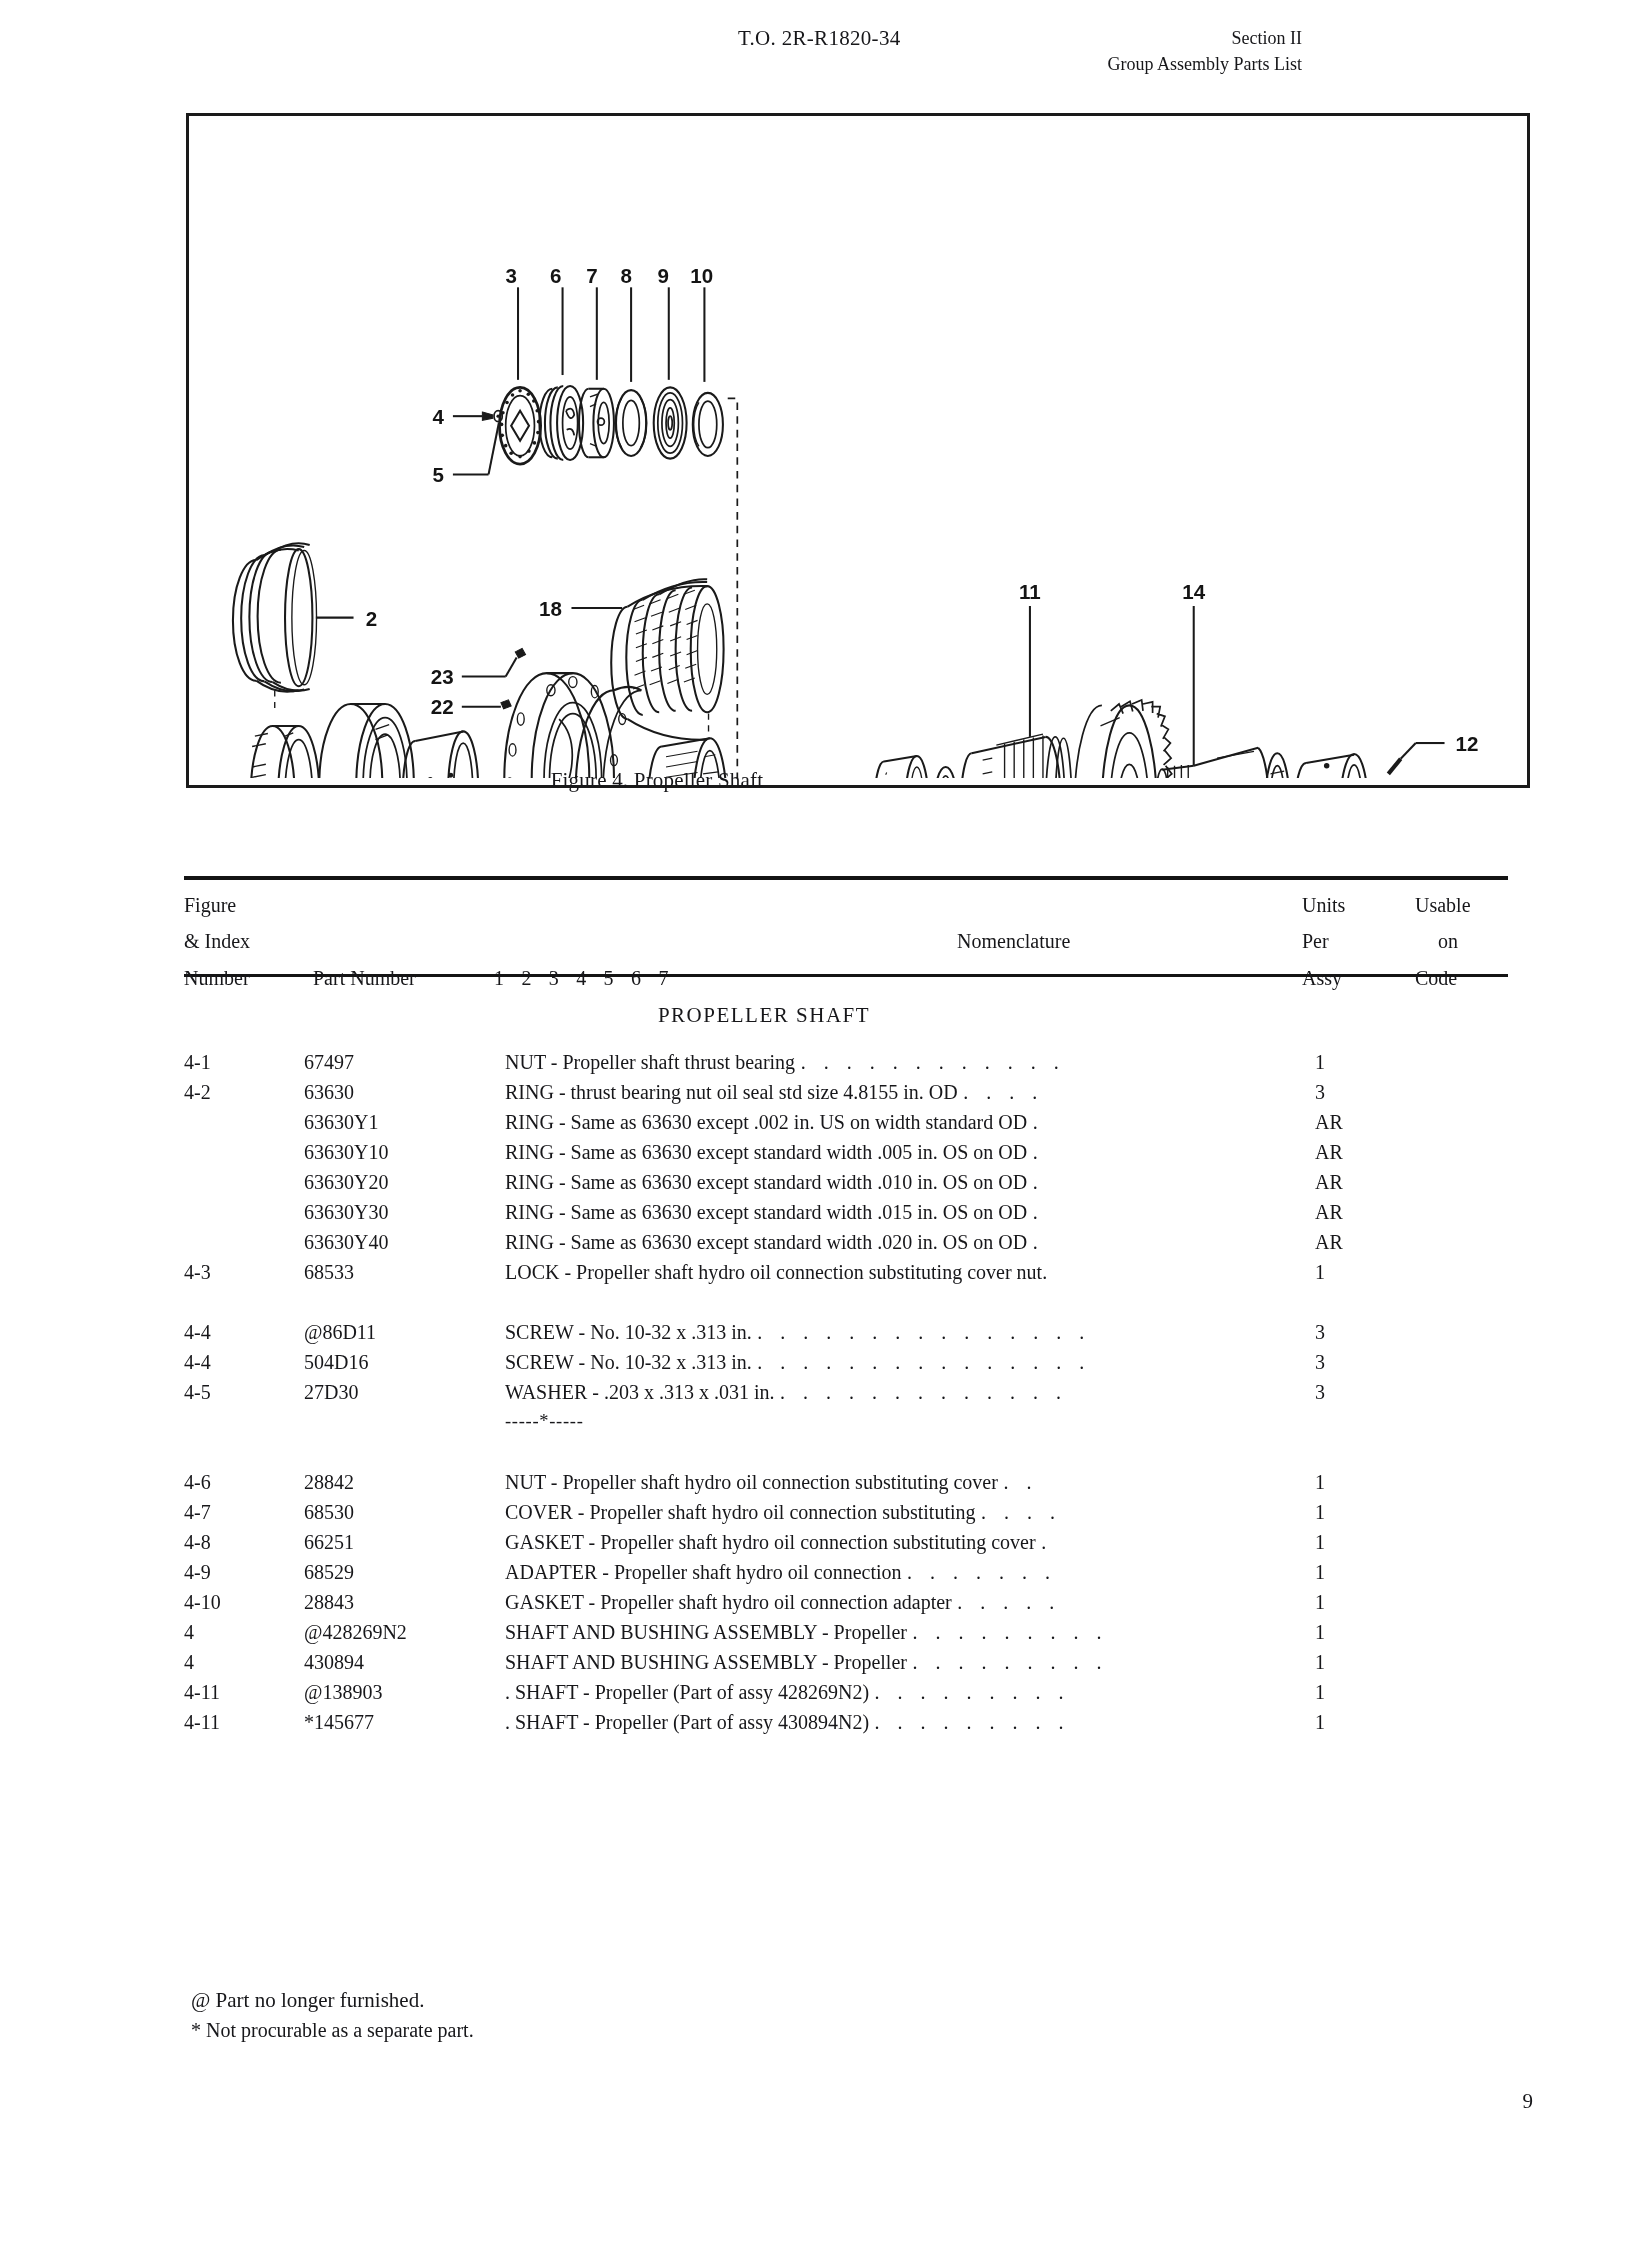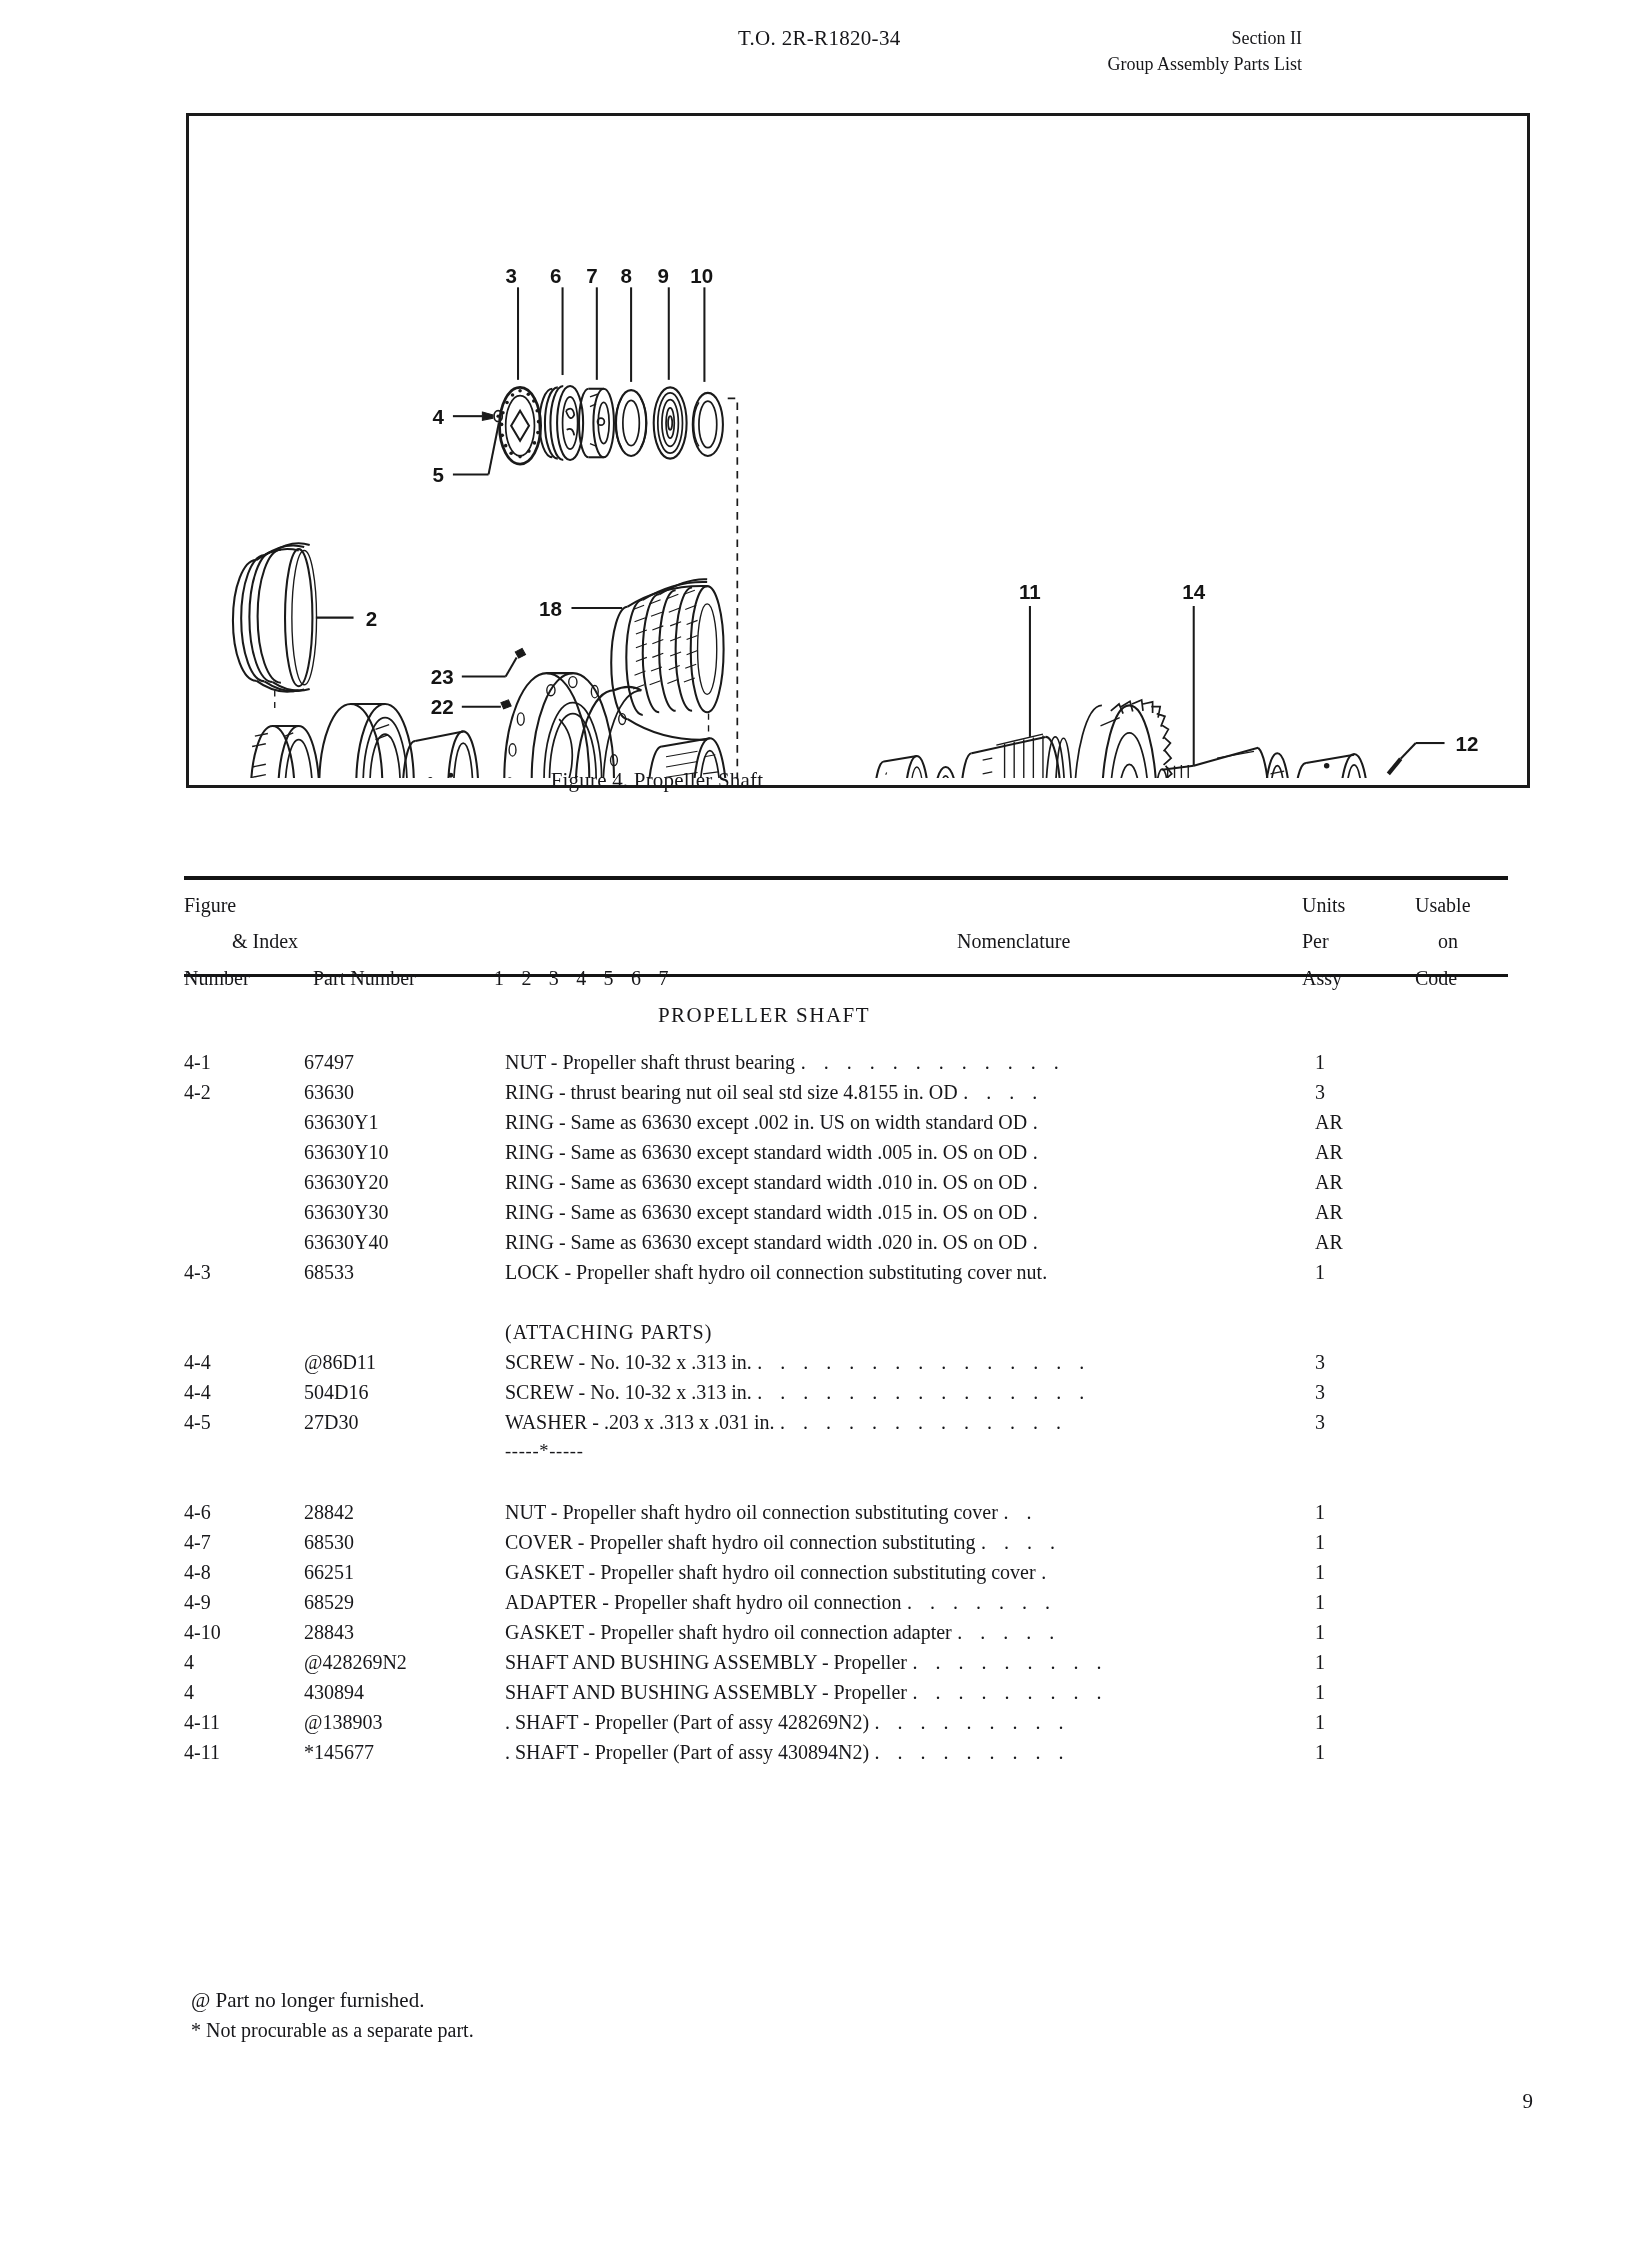--- a/index.html
+++ b/index.html
@@ -85,21 +85,21 @@
   .rule.thin { height: 3.4px; }
 
   .thead {
     position: relative;
     height: 94px;
     font-size: 20px;
   }
   .th-cell { position: absolute; white-space: nowrap; line-height: 1.0; }
 
   .th-fig-1 { left: 0px;    top: 15px; }
-  .th-fig-2 { left: 0px;    top: 51px; margin-left: 48px; }
+  .th-fig-2 { left: 0px;    top: 51px; }
   .th-fig-3 { left: 0px;    top: 88px; }
   .th-part  { left: 129px;  top: 88px; }
   .th-cols  { left: 310px;  top: 88px; letter-spacing: 6.2px; text-align: center; }
   .th-nom   { left: 773px; top: 51px; }
   .th-u1    { left: 1118px; top: 15px; }
   .th-u2    { left: 1118px; top: 51px; }
   .th-u3    { left: 1118px; top: 88px; }
   .th-c1    { left: 1231px; top: 15px; }
   .th-c2    { left: 1254px; top: 51px; }
   .th-c3    { left: 1231px; top: 88px; }
@@ -639,23 +639,20 @@
         <span class="c-units">AR</span>
       </div>
       <div class="prow">
         <span class="c-index">4-3</span>
         <span class="c-part">68533</span>
         <span class="c-nom"><span>LOCK - Propeller shaft hydro oil connection substituting cover nut.</span></span>
         <span class="c-units">1</span>
       </div>
       <div class="prow gap"></div>
       <div class="prow">
-        <span class="centered-note">(ATTACHING PARTS)</span>
-      </div>
-      <div class="prow">
         <span class="c-index">4-4</span>
         <span class="c-part">@86D11</span>
         <span class="c-nom"><span>SCREW - No. 10-32 x .313 in.</span><span class="leaders">. . . . . . . . . . . . . . .</span></span>
         <span class="c-units">3</span>
       </div>
       <div class="prow">
         <span class="c-index">4-4</span>
         <span class="c-part">504D16</span>
         <span class="c-nom"><span>SCREW - No. 10-32 x .313 in.</span><span class="leaders">. . . . . . . . . . . . . . .</span></span>
         <span class="c-units">3</span>

